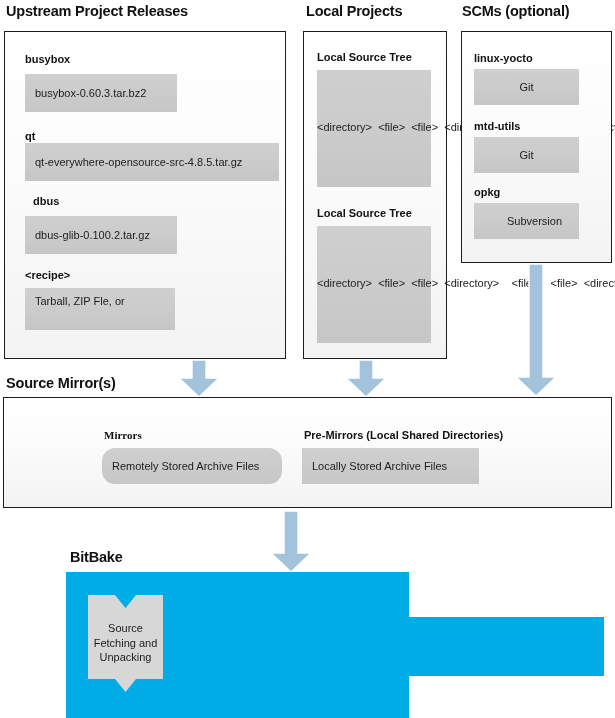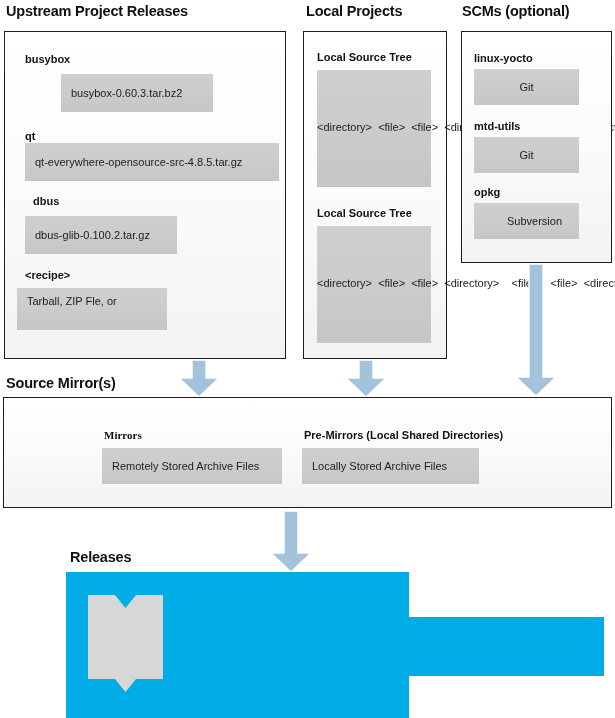--- a/index.html
+++ b/index.html
@@ -89,30 +89,30 @@
   }
 </style>
 </head>
 <body>
 
 <div class="abs section-title" style="left:6px; top:3px;">Upstream Project Releases</div>
 
 <div class="abs panel" style="left:4px; top:31px; width:282px; height:328px;"></div>
 
 <div class="abs group-label" style="left:25px; top:53px;">busybox</div>
-<div class="abs gbox pad" style="left:25px; top:74px; width:152px; height:38px;margin-left:36px;">busybox-0.60.3.tar.bz2</div>
+<div class="abs gbox pad" style="left:25px; top:74px; width:152px; height:38px;">busybox-0.60.3.tar.bz2</div>
 
 <div class="abs group-label" style="left:25px; top:122px;margin-top:8px;">qt</div>
 <div class="abs gbox pad" style="left:25px; top:143px; width:254px; height:38px;">qt-everywhere-opensource-src-4.8.5.tar.gz</div>
 
 <div class="abs group-label" style="left:25px; top:195px;margin-left:8px;">dbus</div>
 <div class="abs gbox pad" style="left:25px; top:216px; width:152px; height:38px;">dbus-glib-0.100.2.tar.gz</div>
 
 <div class="abs group-label" style="left:25px; top:269px;">&lt;recipe&gt;</div>
-<div class="abs gbox col" style="left:17px; top:288px; width:150px; height:42px;">
+<div class="abs gbox col" style="left:25px; top:288px; width:150px; height:42px;">
   <div>Tarball, ZIP Fle, or</div>
 </div>
 
 <div class="abs section-title" style="left:306px; top:3px;">Local Projects</div>
 
 <div class="abs panel" style="left:303px; top:31px; width:144px; height:328px;"></div>
 
 <div class="abs group-label" style="left:317px; top:51px;">Local Source Tree</div>
 <div class="abs gbox tree" style="left:317px; top:70px; width:114px; height:117px;">
   <div>&lt;directory&gt;</div>
@@ -164,36 +164,41 @@
   <svg width="42" height="133" viewBox="0 0 42 133">
     <polygon points="14,0 28,0 28,113 41,113 21,132 1,113 14,113" fill="#a3c2dc" stroke="#ffffff" stroke-width="1.4"></polygon>
   </svg>
 </div>
 
 <div class="abs section-title" style="left:6px; top:375px;">Source Mirror(s)</div>
 
 <div class="abs panel" style="left:3px; top:397px; width:609px; height:111px;"></div>
 
 <div class="abs group-label" style="left:104px; top:429px;font-family:Liberation Serif, serif;">Mirrors</div>
-<div class="abs gbox pad" style="left:102px; top:448px; width:180px; height:36px;">Remotely Stored Archive Files</div>
+<div class="abs gbox pad" style="left:102px; top:448px; width:180px; height:36px;border-radius:13px;">Remotely Stored Archive Files</div>
 
 <div class="abs group-label" style="left:304px; top:429px;">Pre-Mirrors (Local Shared Directories)</div>
 <div class="abs gbox pad" style="left:302px; top:448px; width:177px; height:36px;">Locally Stored Archive Files</div>
 
 <div class="abs arrow" style="left:270px; top:511px;">
   <svg width="42" height="62" viewBox="0 0 42 62">
     <polygon points="14,0 28,0 28,42 41,42 21,61 1,42 14,42" fill="#a3c2dc" stroke="#ffffff" stroke-width="1.4"></polygon>
   </svg>
 </div>
 
-<div class="abs section-title" style="left:70px; top:549px;">Releases</div>
+<div class="abs section-title" style="left:70px; top:549px;">BitBake</div>
 
 <div class="abs bitbake-shape" style="left:66px; top:572px;">
   <svg width="539" height="146" viewBox="0 0 539 146">
     <polygon points="0,0 343,0 343,45 538,45 538,104 343,104 343,146 0,146" fill="#00ace6"></polygon>
   </svg>
 </div>
 
 <div class="notch-box" style="left:88px; top:595px;">
   <svg width="75" height="97" viewBox="0 0 75 97">
     <polygon points="0,0 27,0 37.5,13 48,0 75,0 75,84 48,84 37.5,97 27,84 0,84" fill="#d7d7d7"></polygon>
   </svg>
+  <div class="notch-label" style="top:26px;">
+    <div>Source</div>
+    <div>Fetching and</div>
+    <div>Unpacking</div>
+  </div>
 </div>
 
 </body></html>

